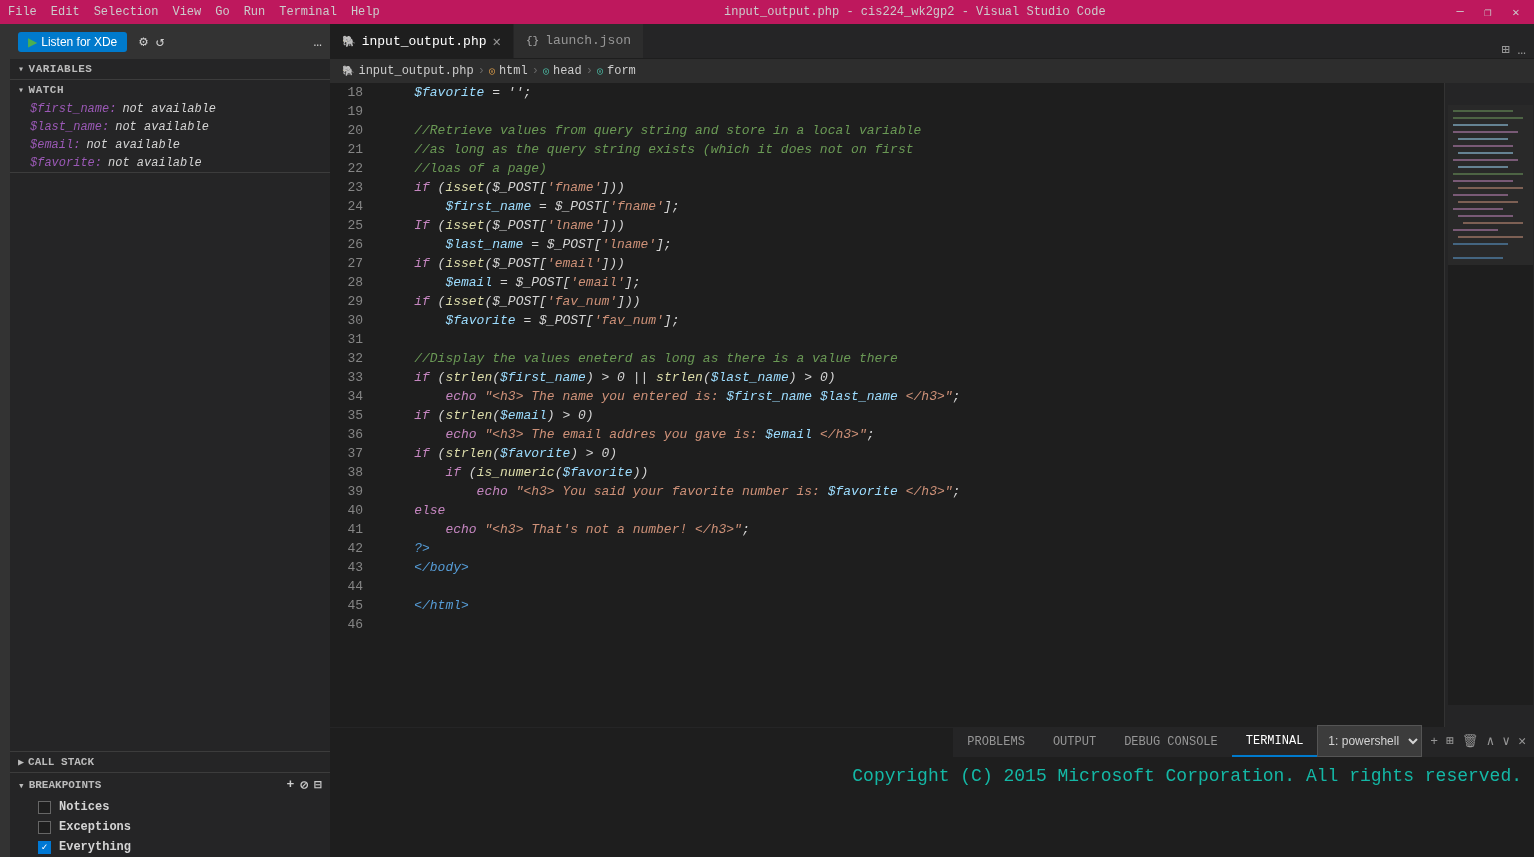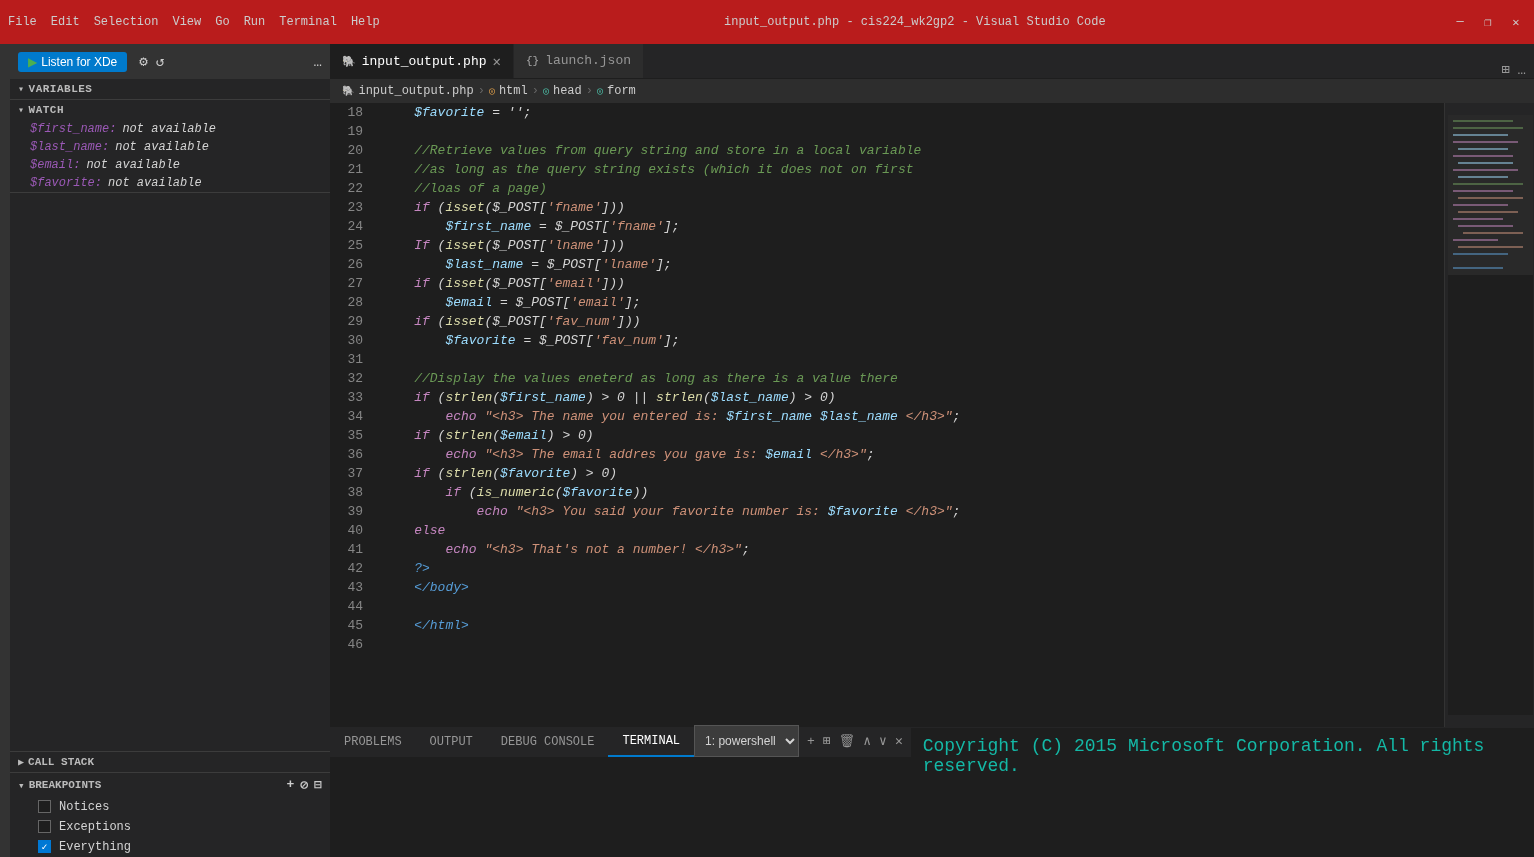--- a/index.html
+++ b/index.html
@@ -10,22 +10,22 @@
       font-size: 13px;
       height: 857px;
       width: 1534px;
       overflow: hidden;
       display: flex;
       flex-direction: column;
     }
 
     
     .title-bar {
-      background: #b91c1c;
-      height: 44px;
+      background: #be185d;
+      height: 24px;
       display: flex;
       align-items: center;
       padding: 6px 8px;
       justify-content: space-between;
       flex-shrink: 0;
     }
     .title-bar-left { display: flex; gap: 12px; align-items: center; }
     .title-bar-menu { display: flex; gap: 14px; }
     .title-bar-menu span { color: #cccccc; font-size: 12px; cursor: pointer; }
     .title-bar-center { color: #cccccc; font-size: 12px; }
@@ -171,22 +171,24 @@
       display: flex;
       align-items: center;
       gap: 4px;
       cursor: pointer;
     }
     .breakpoints-icons { margin-left: auto; display: flex; gap: 6px; }
     .breakpoints-icons span { color: #cccccc; font-size: 13px; cursor: pointer; }
     .breakpoint-item {
       padding: 3px 8px 3px 28px;
       display: flex;
+      align-items: center;
       gap: 8px;
       font-size: 12px;
+      font-weight: bold;
     }
     .bp-checkbox {
       width: 13px;
       height: 13px;
       border: 1px solid #666;
       background: #1e1e1e;
       display: inline-flex;
       align-items: center;
       justify-content: center;
       flex-shrink: 0;
@@ -279,22 +281,23 @@
       justify-content: center;
       overflow: hidden;
     }
 
     
     .bottom-panel {
       background: #1e1e1e;
       border-top: 1px solid #252526;
       flex-shrink: 0;
       display: flex;
-      flex-direction: row;
+      flex-direction: column;
       height: 130px;
+      align-items: flex-end;
     }
     .panel-tabs {
       display: flex;
       background: #252526;
       height: 30px;
       align-items: flex-end;
       gap: 0;
       border-bottom: 1px solid #1e1e1e;
     }
     .panel-tab {

